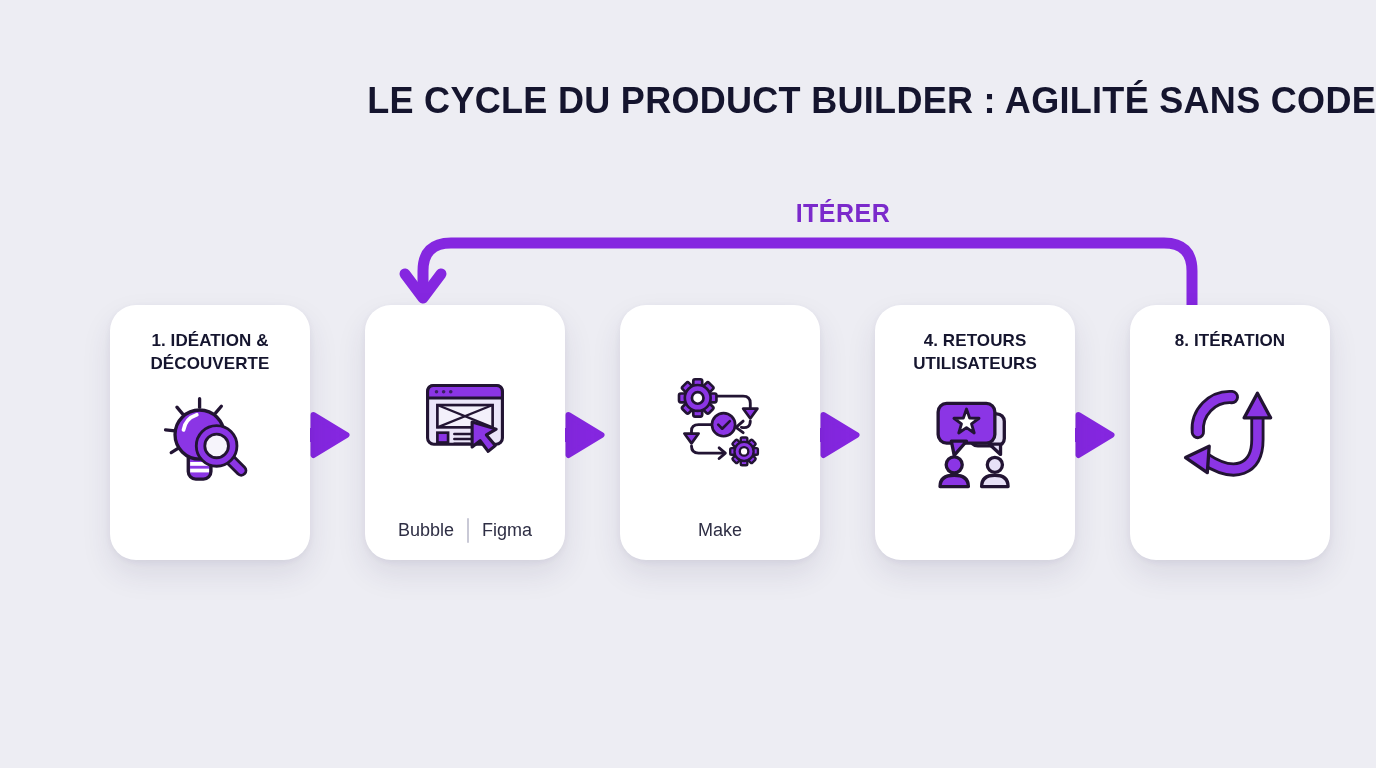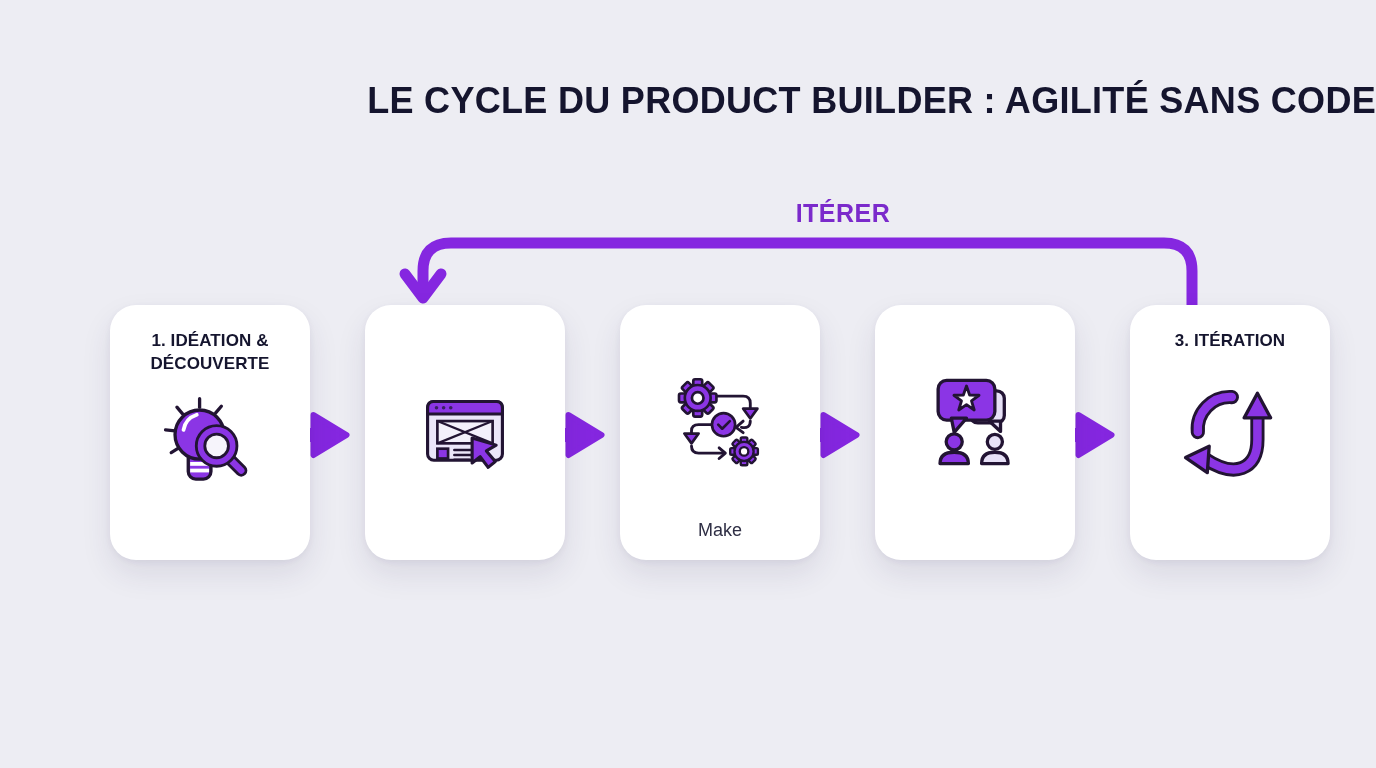--- a/index.html
+++ b/index.html
@@ -168,20 +168,25 @@
           <line x1="24" y1="36" x2="86" y2="61" stroke="#221433" stroke-width="2.5"></line>
           <line x1="86" y1="36" x2="24" y2="61" stroke="#221433" stroke-width="2.5"></line>
           <rect x="24" y="67" width="12" height="11" fill="#8B35E5" stroke="#221433" stroke-width="3"></rect>
           <g stroke="#221433" stroke-width="2.8" stroke-linecap="round">
             <line x1="43" y1="68.5" x2="66" y2="68.5"></line>
             <line x1="43" y1="74" x2="64" y2="74"></line>
             <line x1="43" y1="79.5" x2="60" y2="79.5"></line>
           </g>
           <path d="M 63 55 L 90 63 L 79 69.5 L 89 81.5 L 81 88 L 72 76 L 63 83 Z" fill="#8B35E5" stroke="#221433" stroke-width="3.5" stroke-linejoin="round"></path>
         </svg>
+      </div>
+      <div class="tools-row">
+        <span>Bubble</span>
+        <span class="tools-divider"></span>
+        <span>Figma</span>
       </div>
     </div>
 
     <div class="card">
       <div class="icon-wrap">
         <svg viewBox="0 0 110 110" width="98" height="98">
           <g fill="none" stroke="#221433" stroke-width="3.2" stroke-linecap="round">
             <path d="M 50 26 H 81 Q 89 26 89 34 V 40"></path>
             <path d="M 89 54 Q 89 63 79 61"></path>
             <path d="M 45 58 H 31 Q 23 58 23 65 V 68"></path>
@@ -226,38 +231,40 @@
             <circle r="6.5" fill="#FFFFFF" stroke="#221433" stroke-width="3.6"></circle>
           </g>
         </svg>
       </div>
       <div class="tools-row">
         <span>Make</span>
       </div>
     </div>
 
     <div class="card">
+      <div class="card-title">4. RETOURS
+UTILISATEURS</div>
       <div class="icon-wrap">
         <svg viewBox="0 0 110 110" width="104" height="104">
           <rect x="50" y="22" width="36" height="34" rx="8" fill="#E7E1F7" stroke="#221433" stroke-width="3.5"></rect>
           <path d="M 82 54 L 82 65 L 70 54 Z" fill="#E7E1F7" stroke="#221433" stroke-width="3.5" stroke-linejoin="round"></path>
           <rect x="16" y="11" width="60" height="42" rx="9" fill="#8B35E5" stroke="#221433" stroke-width="3.5"></rect>
           <path d="M 30 51 L 46 51 L 33 66 Z" fill="#8B35E5" stroke="#221433" stroke-width="3.5" stroke-linejoin="round"></path>
           <path d="M 46 17 L 49.3 26.5 L 59.3 26.7 L 51.3 32.7 L 54.2 42.3 L 46 36.6 L 37.8 42.3 L 40.7 32.7 L 32.7 26.7 L 42.7 26.5 Z" fill="#FFFFFF" stroke="#221433" stroke-width="3" stroke-linejoin="round"></path>
           <circle cx="33" cy="76" r="8.5" fill="#8B35E5" stroke="#221433" stroke-width="3.5"></circle>
           <path d="M 18 99 Q 18 87 33 87 Q 48 87 48 99 Z" fill="#8B35E5" stroke="#221433" stroke-width="3.5" stroke-linejoin="round"></path>
           <circle cx="76" cy="76" r="8" fill="#E7E1F7" stroke="#221433" stroke-width="3.5"></circle>
           <path d="M 62 99 Q 62 87 76 87 Q 90 87 90 99 Z" fill="#E7E1F7" stroke="#221433" stroke-width="3.5" stroke-linejoin="round"></path>
         </svg>
       </div>
       <div class="tools-row"></div>
     </div>
 
     <div class="card">
-      <div class="card-title">3. ITÉRATION</div>
+      <div class="card-title">8. ITÉRATION</div>
       <div class="icon-wrap">
         <svg viewBox="0 0 110 110" width="104" height="104">
           <g fill="none" stroke-linecap="round">
             <path d="M 57 17 A 34 34 0 0 0 21 54" stroke="#221433" stroke-width="15"></path>
             <path d="M 57 17 A 34 34 0 0 0 21 54" stroke="#8B35E5" stroke-width="9"></path>
             <path d="M 28 82 Q 52 98 68 92 Q 84 86 84 62 V 38" stroke="#221433" stroke-width="15"></path>
             <path d="M 28 82 Q 52 98 68 92 Q 84 86 84 62 V 38" stroke="#8B35E5" stroke-width="9"></path>
           </g>
           <path d="M 84 13 L 70 39 H 98 Z" fill="#8B35E5" stroke="#221433" stroke-width="3.5" stroke-linejoin="round"></path>
           <path d="M 8 81 L 33 69 L 31 97 Z" fill="#8B35E5" stroke="#221433" stroke-width="3.5" stroke-linejoin="round"></path>

